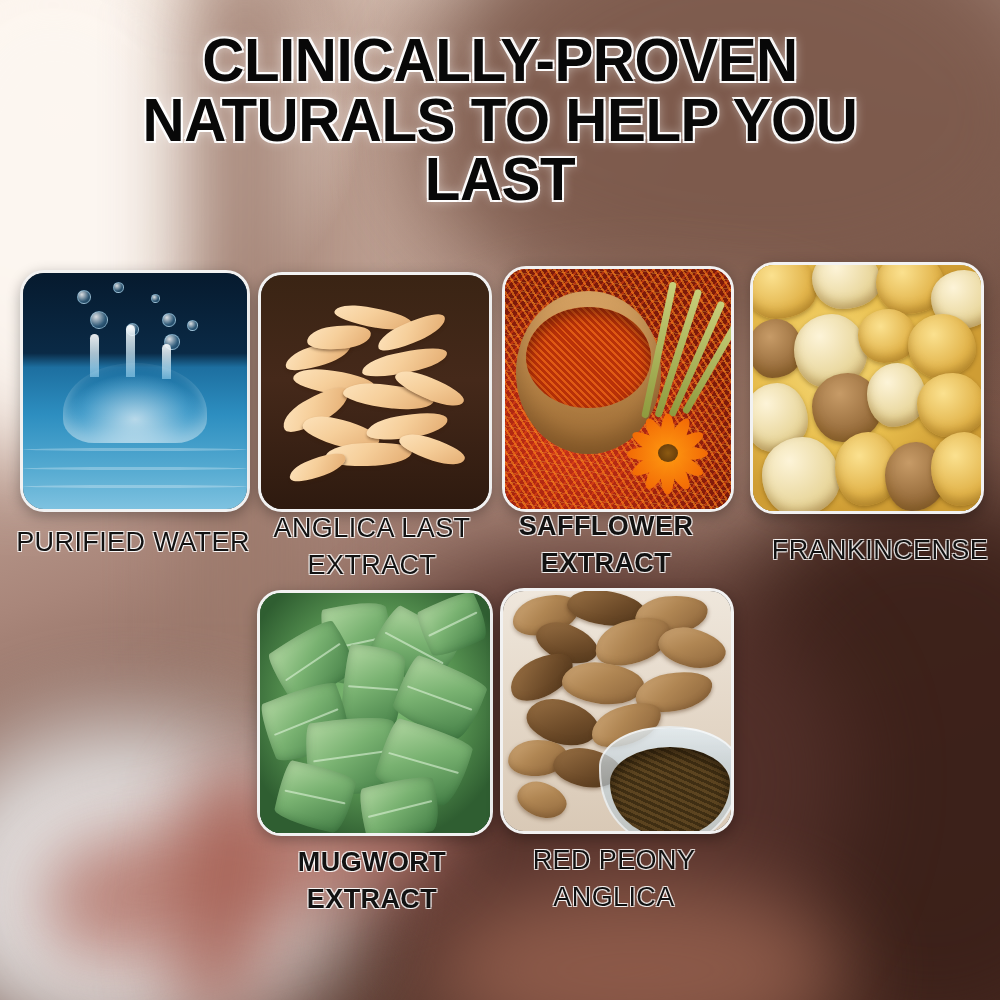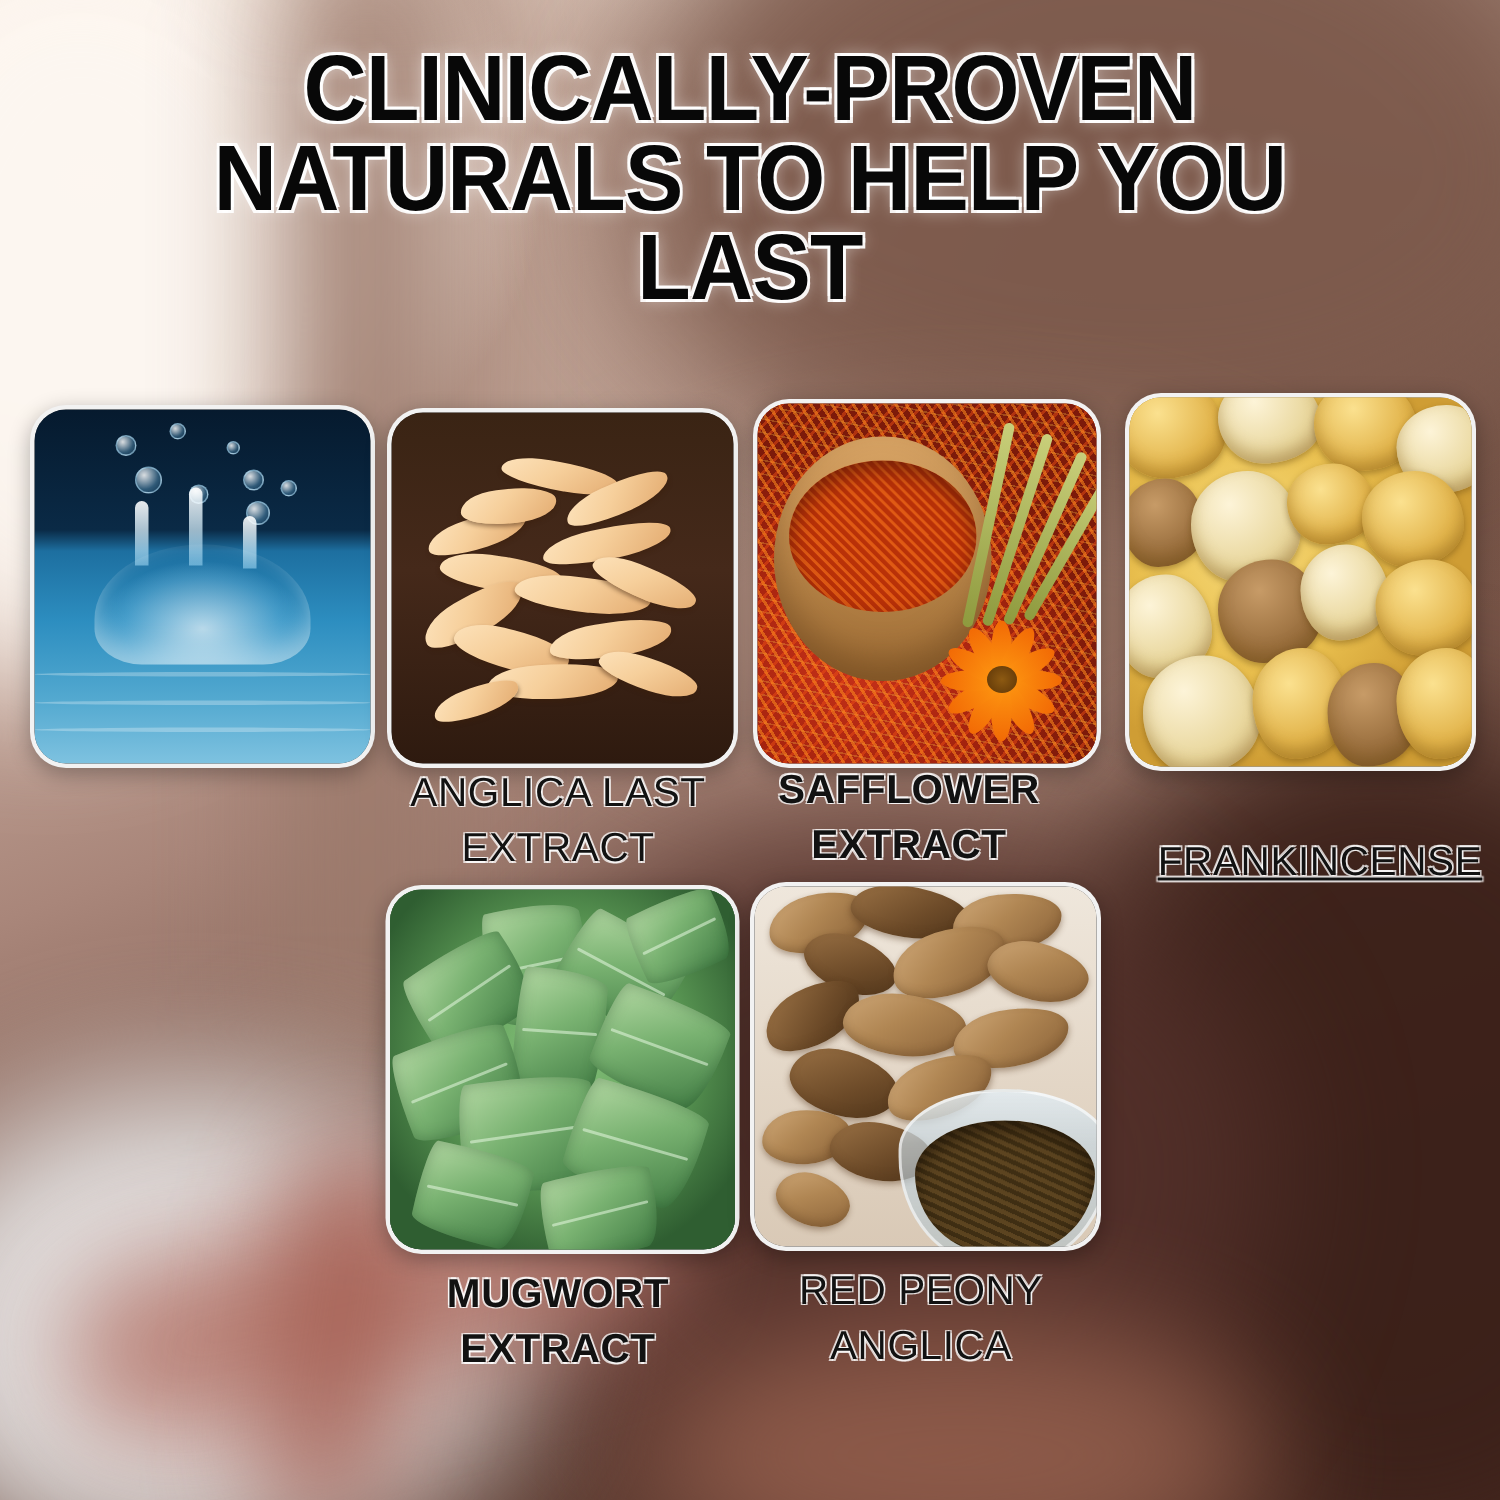--- a/index.html
+++ b/index.html
@@ -375,20 +375,21 @@
       <div class="bubble" style="left:63%; top:26%; width:14px; height:14px;"></div>
       <div class="spike" style="left:30%; top:26%; height:18%;"></div>
       <div class="spike" style="left:46%; top:22%; height:22%;"></div>
       <div class="spike" style="left:62%; top:30%; height:15%;"></div>
       <div class="crown"></div>
       <div class="ripple" style="top:74%;"></div>
       <div class="ripple" style="top:82%;"></div>
       <div class="ripple" style="top:90%;"></div>
     </div>
   </div>
+  <div class="caption" style="left:0px; top:524px; width:266px;">PURIFIED WATER</div>
 
   <div class="card" style="left:258px; top:272px; width:228px; height:234px;">
     <div class="photo ph-anglica">
       <div class="chip" style="left:10%; top:30%; width:30%; height:9%;  transform:rotate(-18deg);"></div>
       <div class="chip" style="left:32%; top:14%; width:34%; height:8%;  transform:rotate(10deg);"></div>
       <div class="chip" style="left:20%; top:22%; width:28%; height:10%; transform:rotate(-6deg);"></div>
       <div class="chip" style="left:50%; top:20%; width:32%; height:9%;  transform:rotate(-24deg);"></div>
       <div class="chip" style="left:14%; top:41%; width:36%; height:10%; transform:rotate(8deg);"></div>
       <div class="chip" style="left:44%; top:33%; width:38%; height:9%;  transform:rotate(-12deg);"></div>
       <div class="chip" style="left:8%;  top:52%; width:32%; height:11%; transform:rotate(-30deg);"></div>
@@ -447,21 +448,21 @@
       <div class="nug nug-brown" style="left:26%; top:44%; width:30%; height:28%;"></div>
       <div class="nug nug-pale" style="left:50%; top:40%; width:26%; height:26%;"></div>
       <div class="nug nug-gold" style="left:72%; top:44%; width:30%; height:26%;"></div>
       <div class="nug nug-pale" style="left:-4%; top:48%; width:28%; height:28%;"></div>
       <div class="nug nug-pale" style="left:4%;  top:70%; width:34%; height:32%;"></div>
       <div class="nug nug-gold" style="left:36%; top:68%; width:28%; height:30%;"></div>
       <div class="nug nug-brown" style="left:58%; top:72%; width:26%; height:28%;"></div>
       <div class="nug nug-gold" style="left:78%; top:68%; width:28%; height:30%;"></div>
     </div>
   </div>
-  <div class="caption" style="left:760px; top:556px; width:240px;text-decoration:underline;">FRANKINCENSE</div>
+  <div class="caption" style="left:760px; top:532px; width:240px;">FRANKINCENSE</div>
 
   <div class="card" style="left:257px; top:590px; width:230px; height:240px;">
     <div class="photo ph-mug">
       <div class="leaf" style="left:28%; top:4%;  width:30%; height:34%; transform:rotate(-12deg);"></div>
       <div class="leaf" style="left:50%; top:10%; width:34%; height:26%; transform:rotate(28deg);"></div>
       <div class="leaf" style="left:6%;  top:16%; width:34%; height:26%; transform:rotate(-34deg);"></div>
       <div class="leaf" style="left:36%; top:22%; width:26%; height:36%; transform:rotate(4deg);"></div>
       <div class="leaf" style="left:60%; top:30%; width:36%; height:28%; transform:rotate(20deg);"></div>
       <div class="leaf" style="left:2%;  top:40%; width:36%; height:28%; transform:rotate(-22deg);"></div>
       <div class="leaf" style="left:20%; top:52%; width:40%; height:32%; transform:rotate(-8deg);"></div>

